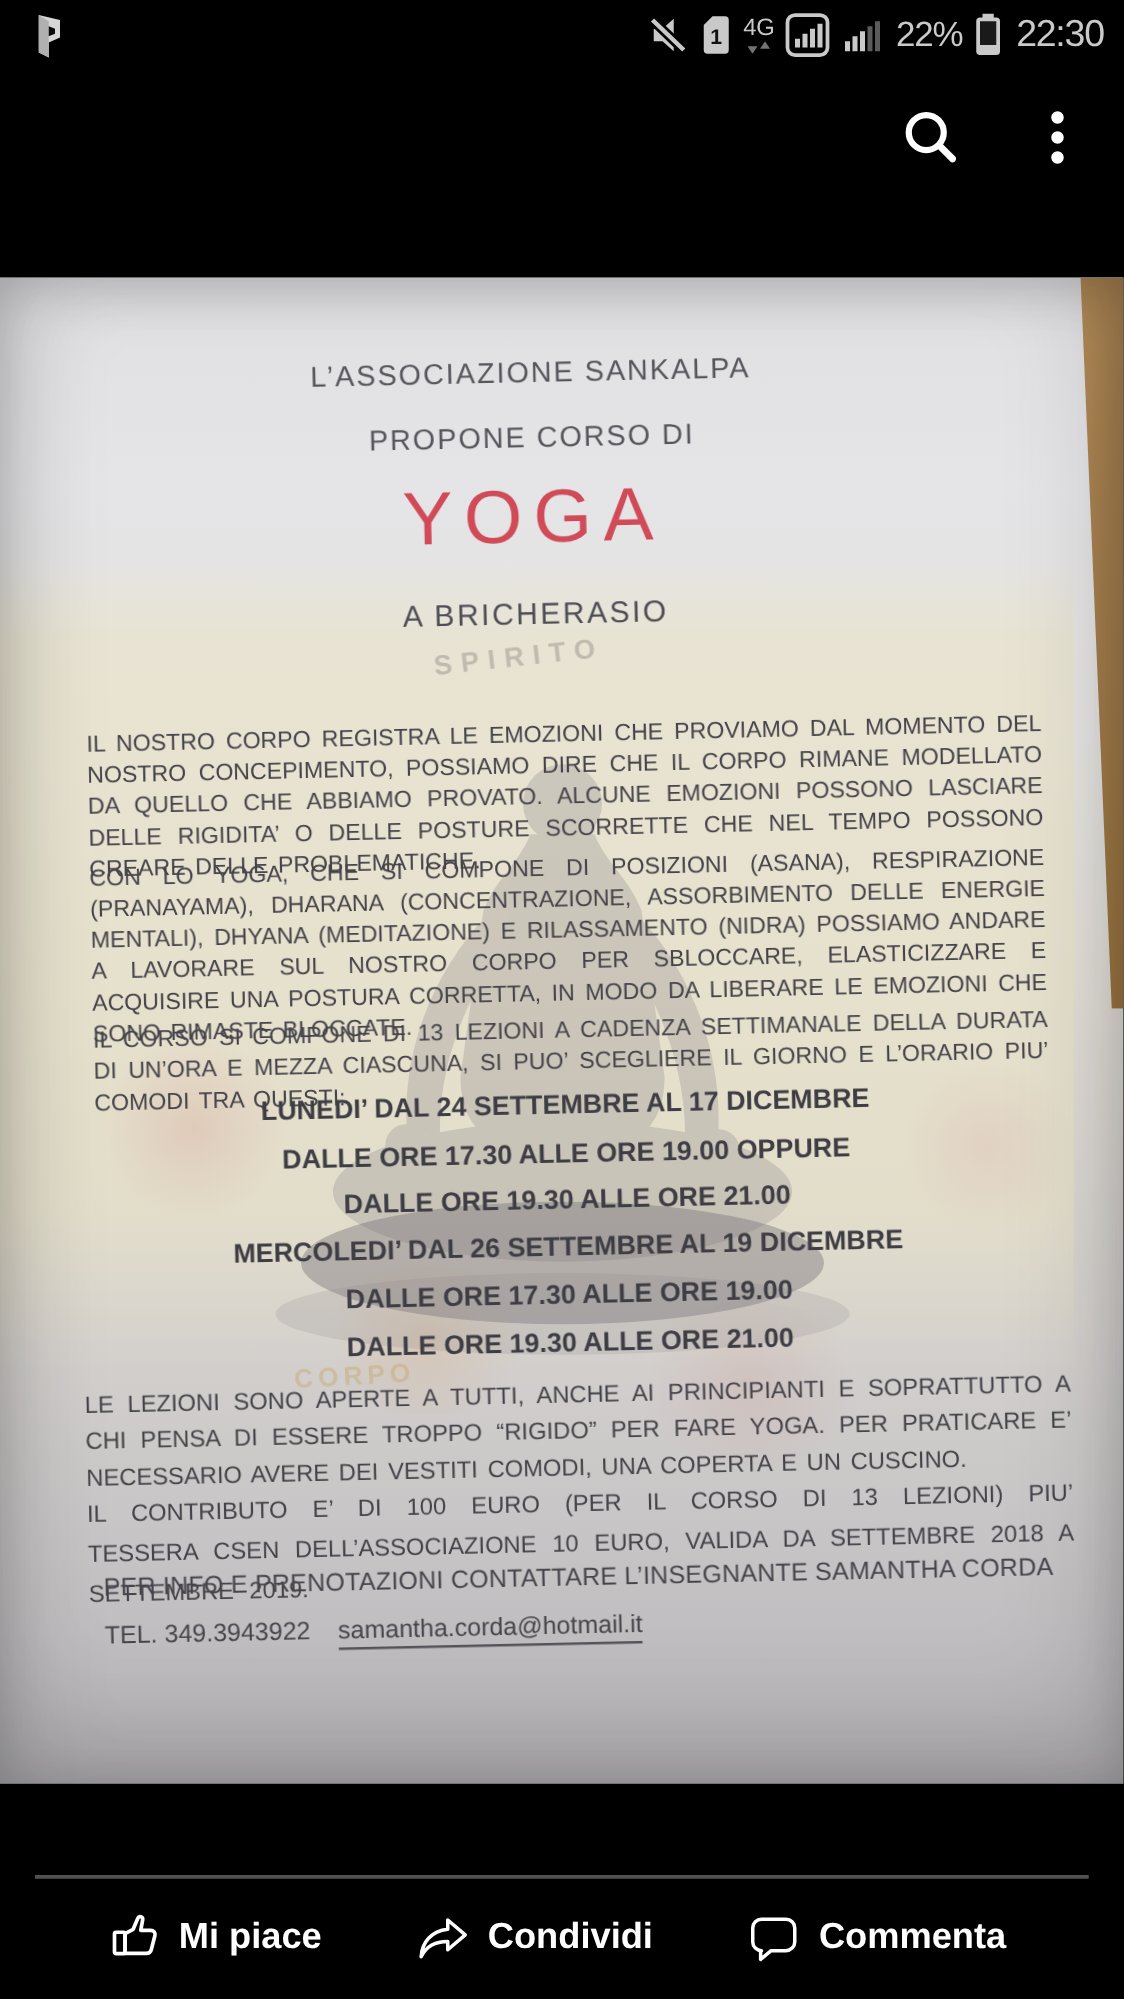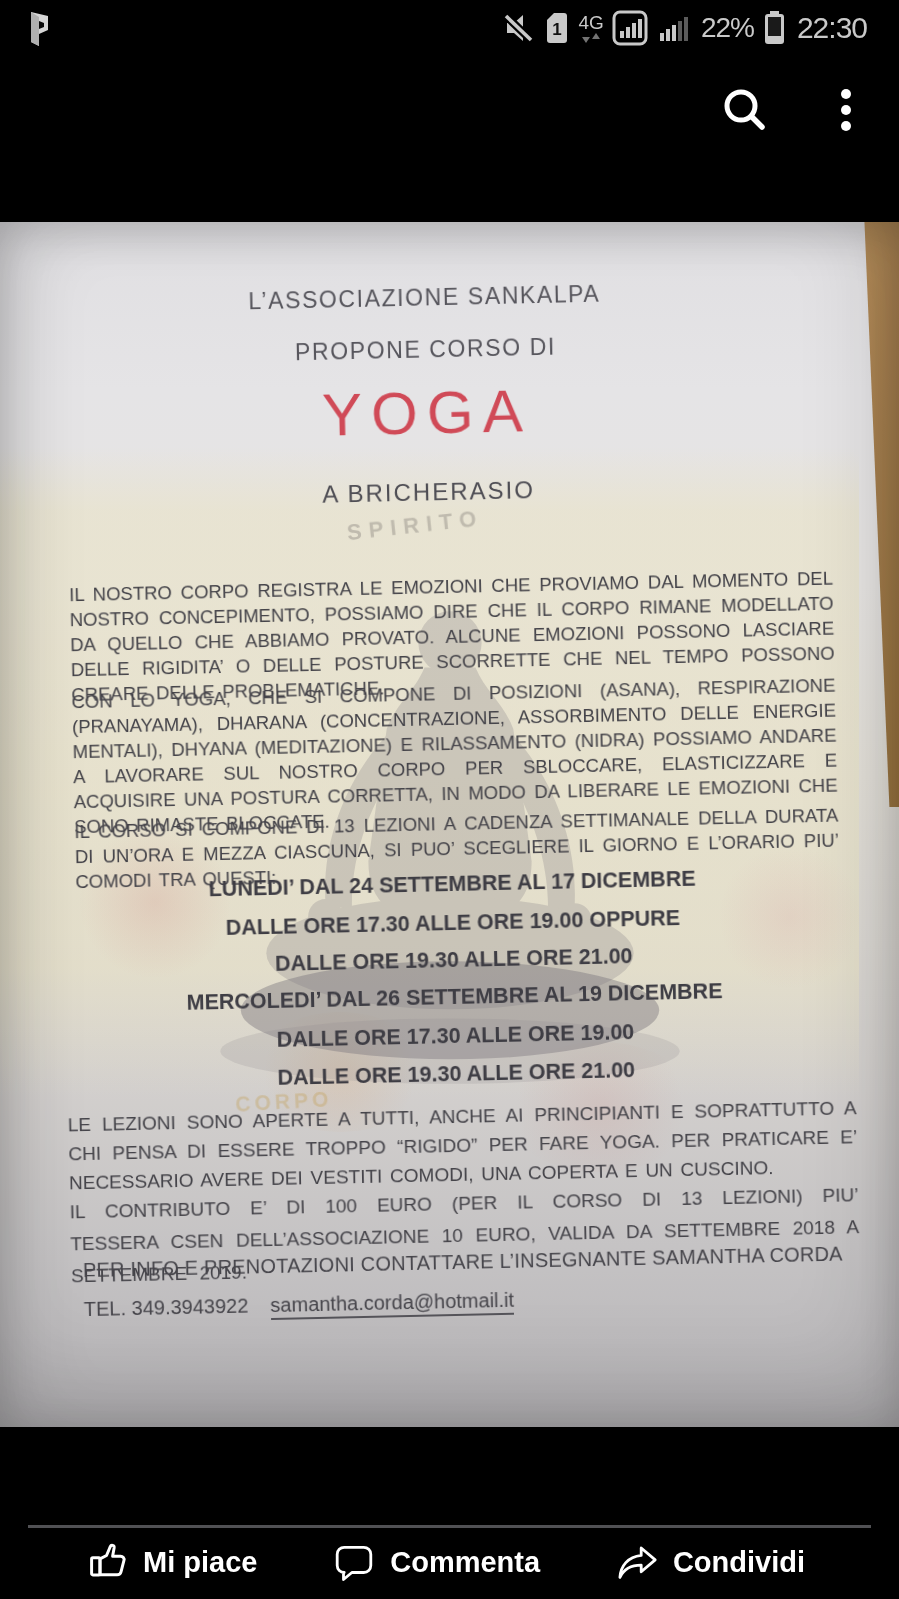--- a/index.html
+++ b/index.html
@@ -8,21 +8,21 @@
 
   
   .status-bar{position:absolute;top:0;left:0;right:0;height:55px;color:#c9c9c9;}
   .sb-left{position:absolute;left:22px;top:6px;}
   .sb-right{position:absolute;right:10px;top:0;height:55px;display:flex;align-items:center;gap:9px;}
   .sb-right svg{display:block;}
   .sb-net{display:flex;flex-direction:column;align-items:center;line-height:1;margin-right:-2px;}
   .sb-net .nt{font-size:19px;font-weight:normal;letter-spacing:0;}
   .sb-net .arrows{display:flex;gap:2px;margin-top:1px;opacity:.75;}
   .sb-pct{font-size:28px;letter-spacing:-1px;}
-  .sb-time{font-size:30px;letter-spacing:-1px;margin-left:2px;margin-right:22px;}
+  .sb-time{font-size:30px;letter-spacing:-1px;margin-left:2px;margin-right:6px;}
 
   
   .app-bar{position:absolute;top:55px;left:0;right:0;height:110px;display:flex;
            justify-content:flex-end;align-items:center;gap:58px;padding-right:40px;box-sizing:border-box;}
   .icon-btn{background:none;border:none;padding:6px;cursor:pointer;}
   .icon-btn svg{display:block;}
 
   
   .photo{position:absolute;top:222px;left:0;width:899px;height:1205px;overflow:hidden;
     background:linear-gradient(180deg,#e0dfe2 0%,#e5e4e6 14%,#e6e4e2 30%,#e2dfd8 46%,
@@ -59,21 +59,21 @@
   .sched{position:absolute;left:20px;right:20px;text-align:center;font-weight:bold;
         font-size:21.5px;color:#3e3d44;}
   .s0{top:650px;}.s1{top:689px;}.s2{top:726px;}.s3{top:763px;}.s4{top:802px;}.s5{top:840px;}
   .contact{position:absolute;top:1029px;left:72px;font-size:20px;color:#46454b;letter-spacing:.2px;}
   .tel{position:absolute;top:1068px;left:72px;font-size:20px;color:#46454b;display:flex;gap:22px;}
   .email{border-bottom:2px solid #55545a;padding-bottom:1px;}
 
   .silhouette{position:absolute;top:372px;left:215px;pointer-events:none;}
 
   
-  .action-bar{position:absolute;left:0;right:0;bottom:0;height:74px;display:flex;
+  .action-bar{position:absolute;left:0;right:0;bottom:0;height:99px;display:flex;
         align-items:center;justify-content:space-between;padding:0 94px 0 86px;box-sizing:border-box;}
   .action-bar::before{content:"";position:absolute;top:0;left:28px;right:28px;height:3px;
         background:#515154;}
   .ab-btn{display:flex;align-items:center;gap:15px;background:none;border:none;
         color:#fff;font-family:"Liberation Sans",sans-serif;font-size:29px;font-weight:bold;
         cursor:pointer;padding:0;}
   .ab-btn svg{display:block;}
 </style>
 </head>
 <body>
@@ -224,29 +224,29 @@
       <span>
         <svg width="42" height="42" viewBox="0 0 27 27" fill="none" stroke="#fff" stroke-width="1.9" stroke-linejoin="round" stroke-linecap="round">
           <path d="M9 11.5 L13.2 9.3 L15.6 3.6 C16.2 2.2 18.3 2.7 18.1 4.3 L17.1 9.8 H22.2 C23.7 9.8 24.8 11.1 24.4 12.5 L22.5 19.8 C22.2 21 21.2 21.7 20 21.7 H9 Z"></path>
           <rect x="3.6" y="10.8" width="5.4" height="11" rx="0.8"></rect>
         </svg>
       </span>
       <span>Mi piace</span>
     </button>
     <button class="ab-btn">
       <span>
+        <svg width="42" height="42" viewBox="0 0 30 30" fill="none" stroke="#fff" stroke-width="2" stroke-linejoin="round" stroke-linecap="round">
+          <path d="M18 5 L28 13.5 L18 22 V17.3 C10.5 17.3 5.5 20.3 2.8 26 C3.3 17.8 8.5 11.3 18 10.3 Z"></path>
+        </svg>
+      </span>
+      <span>Condividi</span>
+    </button>
+    <button class="ab-btn">
+      <span>
         <svg width="42" height="42" viewBox="0 0 30 30" fill="none" stroke="#fff" stroke-width="2" stroke-linejoin="round">
           <path d="M8 4.5 H22 a5 5 0 0 1 5 5 v8 a5 5 0 0 1 -5 5 H13.5 L7.5 27.5 V22.5 H8 a5 5 0 0 1 -5 -5 v-8 a5 5 0 0 1 5 -5 Z"></path>
         </svg>
       </span>
       <span>Commenta</span>
     </button>
-    <button class="ab-btn">
-      <span>
-        <svg width="42" height="42" viewBox="0 0 30 30" fill="none" stroke="#fff" stroke-width="2" stroke-linejoin="round" stroke-linecap="round">
-          <path d="M18 5 L28 13.5 L18 22 V17.3 C10.5 17.3 5.5 20.3 2.8 26 C3.3 17.8 8.5 11.3 18 10.3 Z"></path>
-        </svg>
-      </span>
-      <span>Condividi</span>
-    </button>
   </div>
 
 </div>
 
 </body></html>

